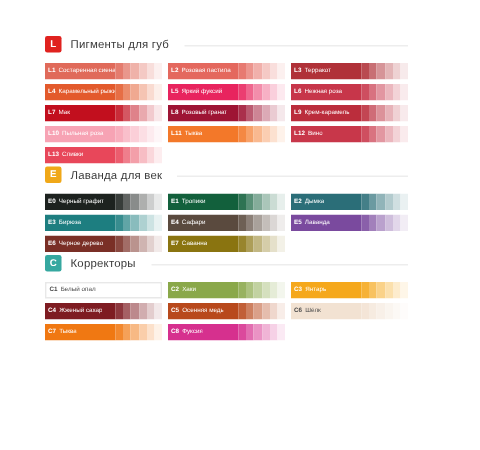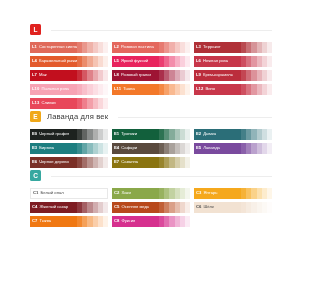--- a/index.html
+++ b/index.html
@@ -87,20 +87,21 @@
 
   .bordered { border:1px solid #e8e8e8; }
 </style>
 </head>
 <body>
 
 <div class="page">
     <div class="section">
       <div class="sec-head">
         <div class="sec-badge" style="background: rgb(224, 34, 31);">L</div>
+        <div class="sec-title">Пигменты для губ</div>
         <div class="sec-rule"></div>
       </div>
       <div class="grid">
         <div class="swatch">
           <div class="base light-on-dark" style="background: rgb(224, 106, 90);">
             <span class="code">L1</span>
             <span class="nm">Состаренная сиена</span>
           </div>
           <div class="tints">
             <i style="background: rgb(228, 124, 110);"></i>
@@ -398,20 +399,21 @@
             <i style="background: rgb(213, 205, 169);"></i>
             <i style="background: rgb(229, 224, 202);"></i>
             <i style="background: rgb(243, 241, 231);"></i>
           </div>
         </div>
       </div>
     </div>
     <div class="section">
       <div class="sec-head">
         <div class="sec-badge" style="background: rgb(54, 168, 160);">C</div>
+        <div class="sec-title">Корректоры</div>
         <div class="sec-rule"></div>
       </div>
       <div class="grid">
         <div class="swatch bordered">
           <div class="base dark-on-light" style="background: rgb(255, 255, 255);">
             <span class="code">C1</span>
             <span class="nm">Белый опал</span>
           </div>
           <div class="tints">
             <i style="background: rgb(255, 255, 255);"></i>

